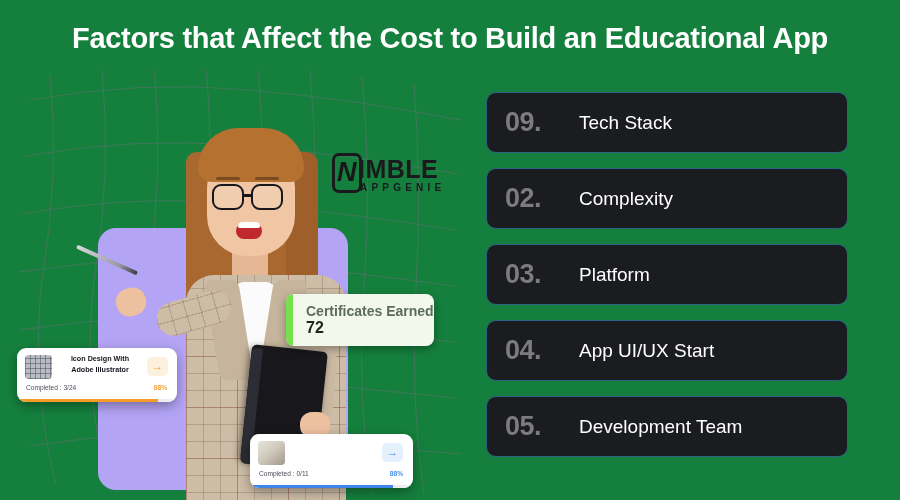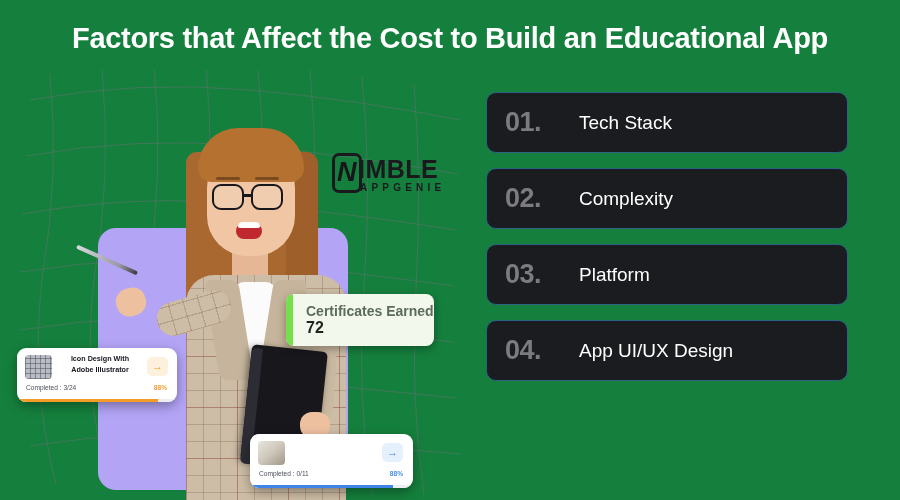--- a/index.html
+++ b/index.html
@@ -427,35 +427,39 @@
       <div class="cc-bar">
         <div class="cc-bar-fill" style="width:88%"></div>
       </div>
     </div>
 
   </div>
 
   <div class="list">
 
     <div class="list-item">
-      <div class="li-num">01.</div>
+      <div class="li-num">09.</div>
       <div class="li-label">Tech Stack</div>
     </div>
 
     <div class="list-item">
       <div class="li-num">02.</div>
       <div class="li-label">Complexity</div>
     </div>
 
     <div class="list-item">
       <div class="li-num">03.</div>
       <div class="li-label">Platform</div>
     </div>
 
     <div class="list-item">
       <div class="li-num">04.</div>
-      <div class="li-label">App UI/UX Design</div>
-    </div>
-
+      <div class="li-label">App UI/UX Start</div>
+    </div>
+
+    <div class="list-item">
+      <div class="li-num">05.</div>
+      <div class="li-label">Development Team</div>
+    </div>
 
   </div>
 
 </div>
 
 </body></html>

